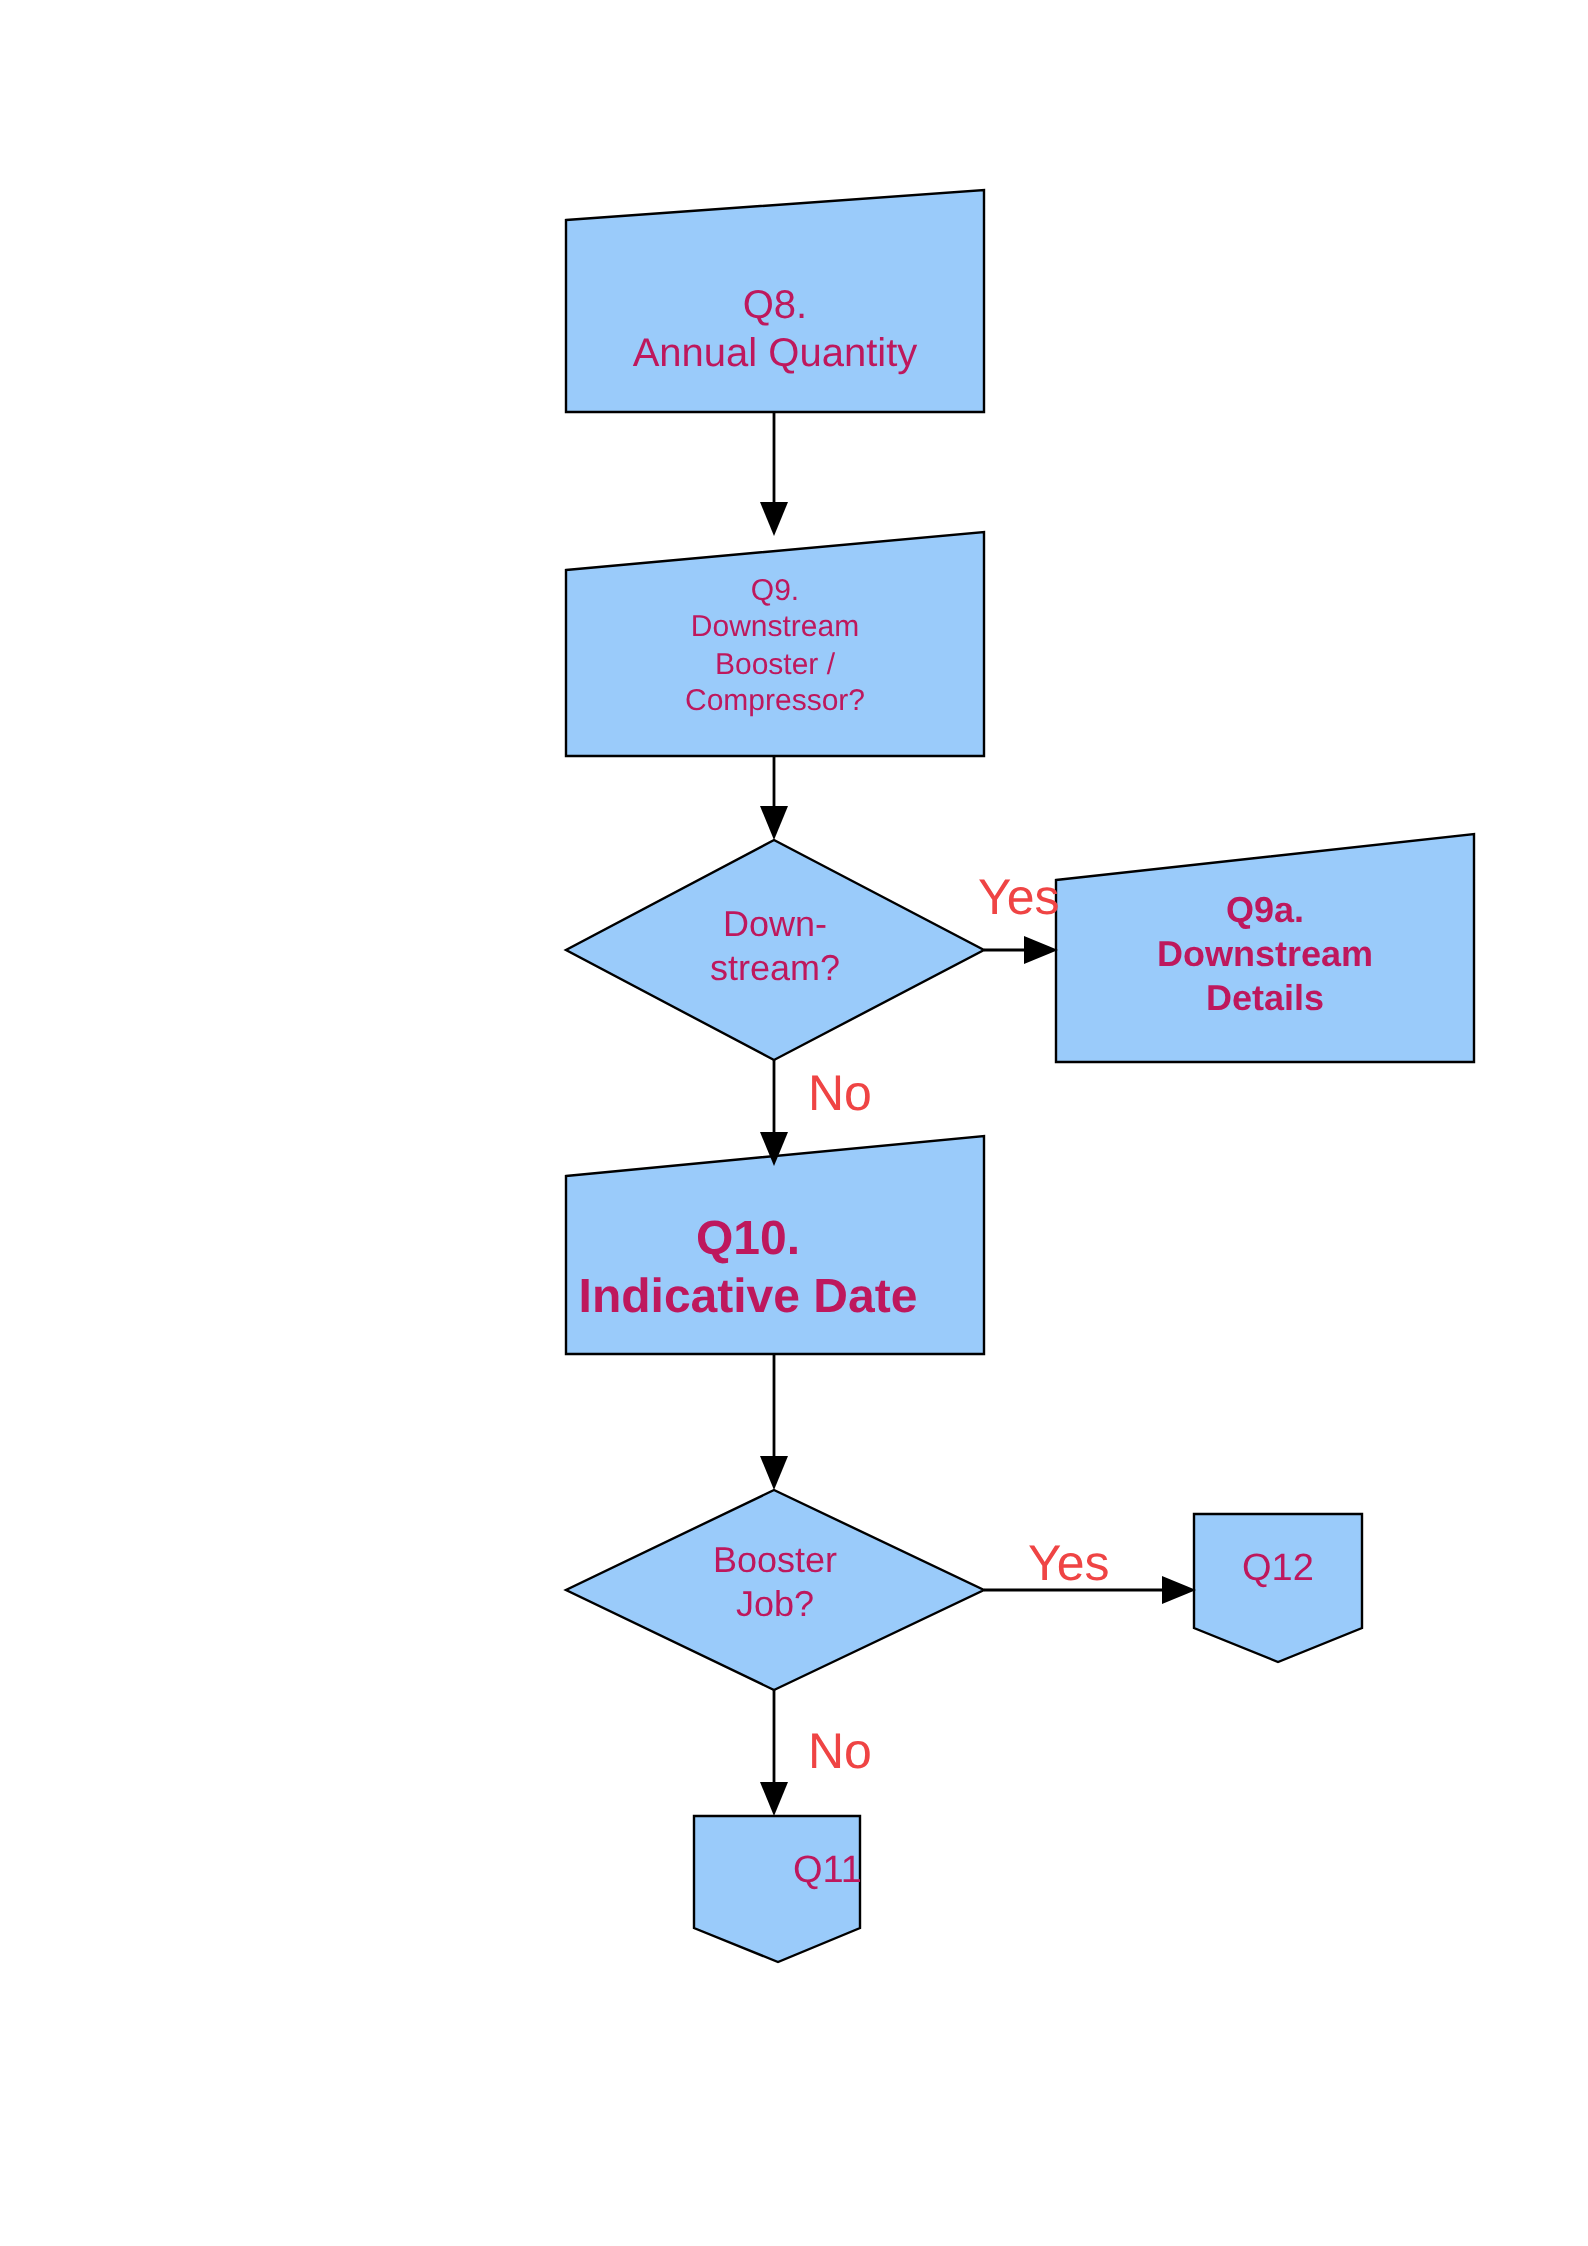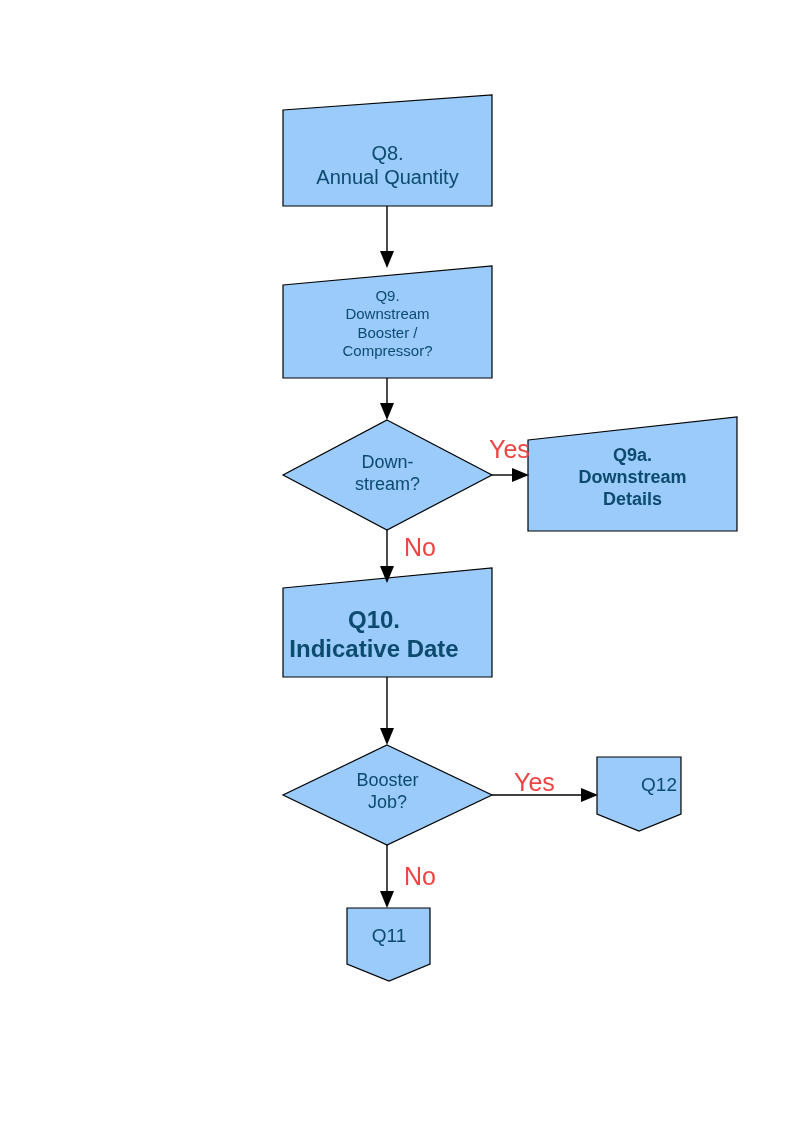--- a/index.html
+++ b/index.html
@@ -41,21 +41,21 @@
     fill: none;
   }
   .connector-head {
     fill: #000000;
     stroke: none;
   }
   .node-text {
     position: absolute;
     text-align: center;
     font-family: "Liberation Sans", sans-serif;
-    color: #0c4a6e;
+    color: #be185d;
     line-height: 1.22;
     white-space: pre;
     pointer-events: none;
     user-select: none;
   }
   .edge-label {
     position: absolute;
     font-family: "Liberation Sans", sans-serif;
     color: #ef4444;
     font-size: 25px;
@@ -63,22 +63,22 @@
     white-space: pre;
     user-select: none;
   }
   
   #text-q8   { left: 283px; top: 141px; width: 209px; font-size: 20px; }
   #text-q9   { left: 283px; top: 287px; width: 209px; font-size: 15px; text-align: center; }
   #text-downstream-decision { left: 303px; top: 452px; width: 169px; font-size: 18px; }
   #text-q9a  { left: 528px; top: 445px; width: 209px; font-size: 18px; font-weight: bold; }
   #text-q10  { left: 283px; top: 605px; width: 182px; font-size: 24px; font-weight: bold; }
   #text-standard-job-decision { left: 303px; top: 770px; width: 169px; font-size: 18px; }
-  #text-q12  { left: 597px; top: 773px; width: 84px;  font-size: 19px; padding-left: 20px; }
-  #text-q11  { left: 347px; top: 924px; width: 84px;  font-size: 19px; }
+  #text-q12  { left: 597px; top: 773px; width: 84px;  font-size: 19px; }
+  #text-q11  { left: 347px; top: 924px; width: 84px;  font-size: 19px; text-align: right; }
 
   #label-yes-downstream { left: 489px; top: 437px; }
   #label-no-downstream  { left: 404px; top: 535px; }
   #label-yes-standard   { left: 514px; top: 770px; }
   #label-no-standard    { left: 404px; top: 864px; }
 </style>
 </head>
 <body>
 
 <div id="flow-root">

